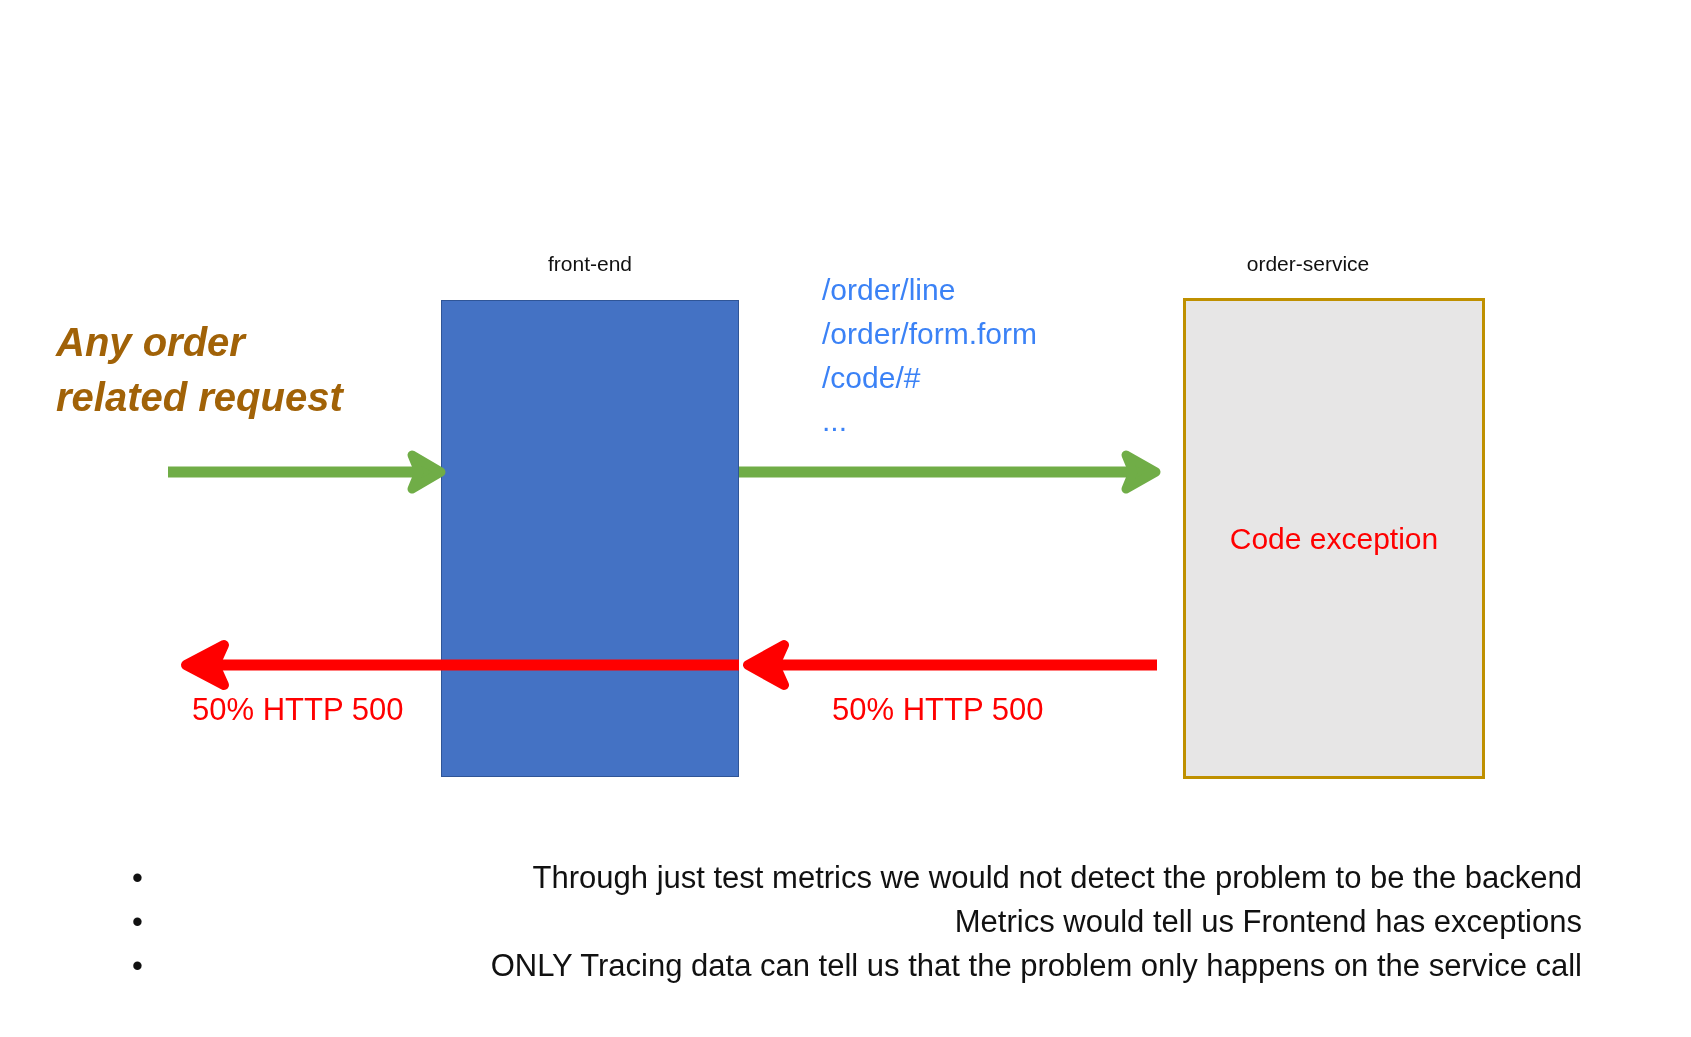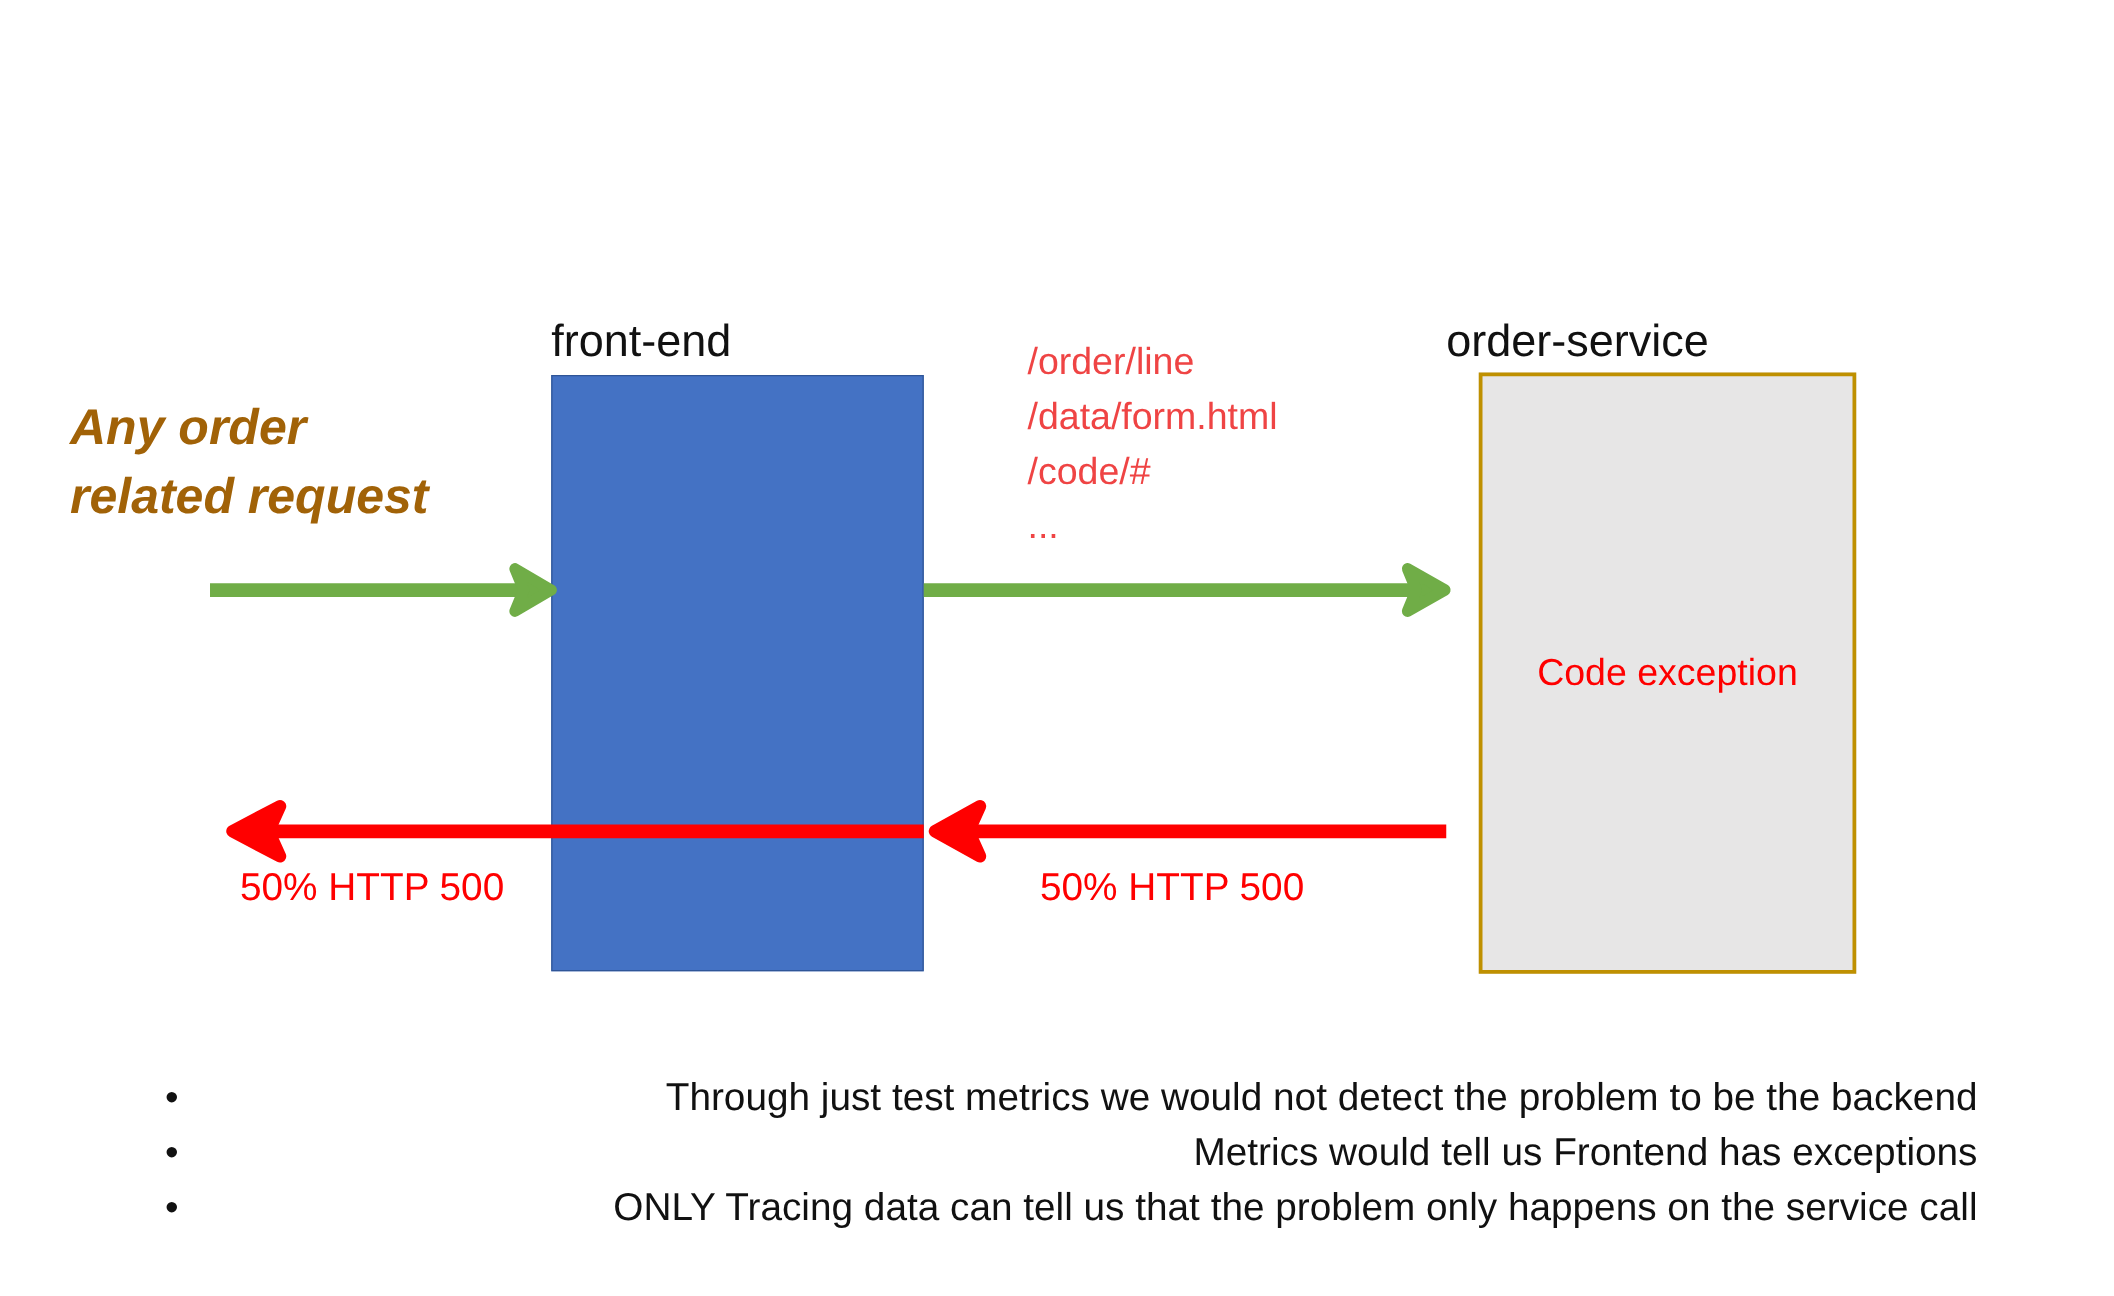--- a/index.html
+++ b/index.html
@@ -32,23 +32,23 @@
     white-space: nowrap;
     letter-spacing: -0.2px;
   }
   .t-bold   { font-weight: bold; }
   .t-bold-u { font-weight: bold; text-decoration: underline; }
   .t-reg    { font-weight: normal; }
 
   
   .box-label {
     position: absolute;
-    font-size: 36px;
+    font-size: 21px;
     color: #111111;
-    text-align: left;
+    text-align: center;
     white-space: nowrap;
   }
   #frontend-label    { left: 441px; top: 252px; width: 298px; }
   #orderservice-label{ left: 1157px; top: 252px; width: 302px; }
 
   #frontend-box {
     position: absolute;
     left: 441px;
     top: 300px;
     width: 298px;
@@ -95,21 +95,21 @@
   }
 
   
   #url-list {
     position: absolute;
     left: 822px;
     top: 268px;
     width: 300px;
     font-size: 30px;
     line-height: 1.46;
-    color: #ef4444;
+    color: #3b82f6;
   }
   #url-list div { white-space: nowrap; }
 
   
   #arrow-layer {
     position: absolute;
     left: 0;
     top: 0;
     width: 1691px;
     height: 1037px;
@@ -166,21 +166,21 @@
   <div id="frontend-box"></div>
 
   <div class="box-label" id="orderservice-label">order-service</div>
 
   <div id="orderservice-box">
     <div id="code-exception">Code exception</div>
   </div>
 
   <div id="url-list">
     <div>/order/line</div>
-    <div>/data/form.html</div>
+    <div>/order/form.form</div>
     <div>/code/#</div>
     <div>...</div>
   </div>
 
   <svg id="arrow-layer" viewBox="0 0 1691 1037" width="1691" height="1037" xmlns="http://www.w3.org/2000/svg">
 
     <g>
       <line x1="168" y1="472" x2="424" y2="472" stroke="#70AD47" stroke-width="11"></line>
       <path d="M 441 472 L 412 455 L 419 472 L 412 489 Z" fill="#70AD47" stroke="#70AD47" stroke-width="9" stroke-linejoin="round"></path>
     </g>

